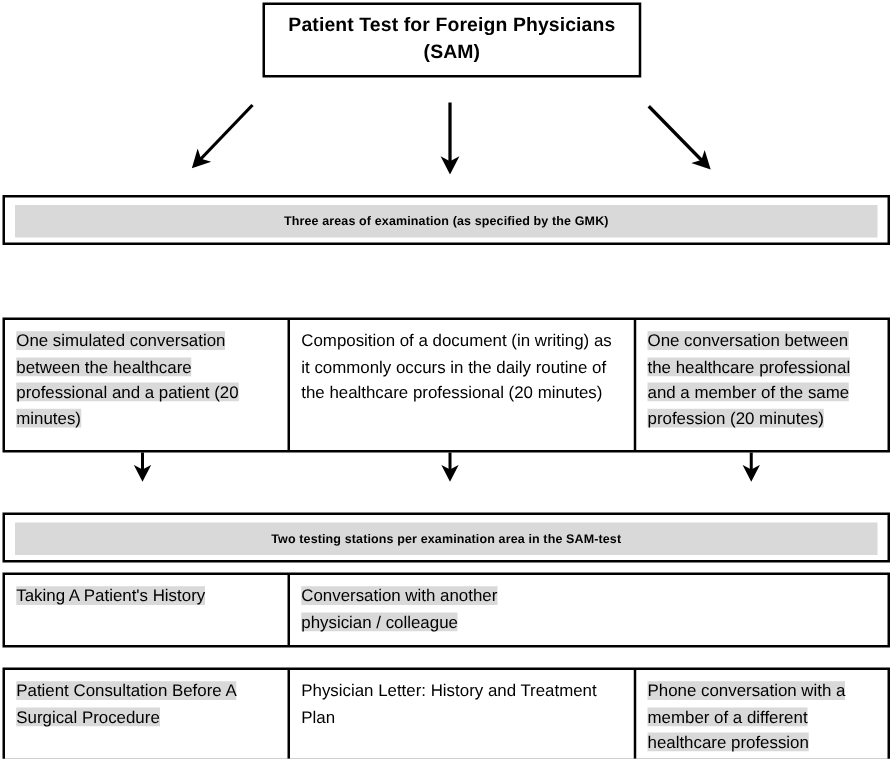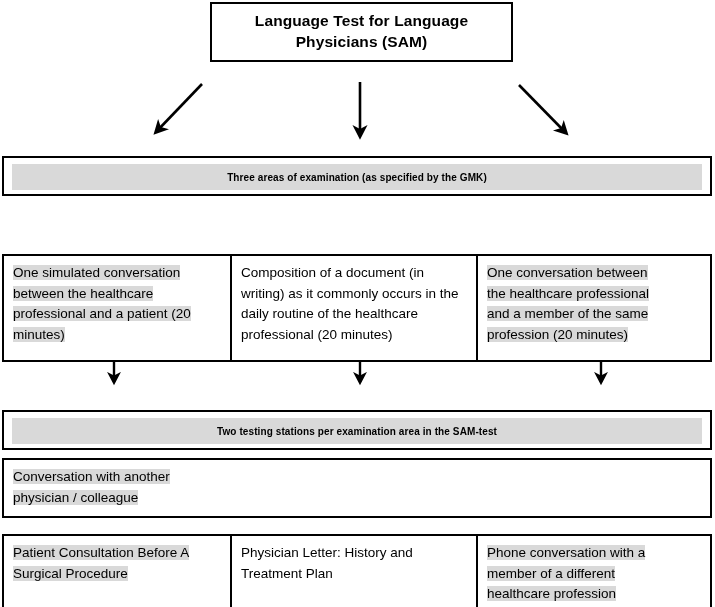--- a/index.html
+++ b/index.html
@@ -86,21 +86,21 @@
     box-sizing: border-box;
     background: #ffffff;
     display: flex;
   }
   .cell {
     box-sizing: border-box;
     padding: 7px 8px 7px 9px;
     overflow: hidden;
   }
   .cell.c1 { width: 228px; border-right: 2px solid #000000; }
-  .cell.c2 { width: 246px; border-right: 2px solid #000000; }
+  .cell.c2 { width: 277px; border-right: 2px solid #000000; }
   .cell.c3 { width: 196px; }
 
   .cell-text {
     font-size: 13.5px;
     line-height: 1.52;
     display: inline;
     box-decoration-break: clone;
     -webkit-box-decoration-break: clone;
   }
   .cell.shaded .cell-text {
@@ -113,21 +113,21 @@
   #stations-banner{ top: 410px; height: 40px; }
   #stations-row1  { top: 458px; height: 60px; }
   #stations-row2  { top: 534px; height: 75px; }
 </style>
 </head>
 <body>
 
 <div class="canvas">
 
   <div class="title-box">
-    <div class="title-text">Language Test for Language Physicians (SAM)</div>
+    <div class="title-text">Patient Test for Foreign Physicians (SAM)</div>
   </div>
 
   <svg class="arrows" viewBox="0 0 715 607" width="715" height="607" xmlns="http://www.w3.org/2000/svg">
     <defs>
       <marker id="ah" markerWidth="7" markerHeight="7" refX="4.2" refY="3.5" orient="auto" markerUnits="strokeWidth">
         <path d="M0,0.6 L5.6,3.5 L0,6.4 L1.5,3.5 Z" fill="#000000"></path>
       </marker>
     </defs>
 
     <line x1="202" y1="84" x2="156" y2="132" stroke="#000000" stroke-width="2.6" marker-end="url(#ah)"></line>
@@ -157,20 +157,23 @@
     </div>
   </div>
 
   <div class="banner-box" id="stations-banner">
     <div class="banner-bar">
       <span>Two testing stations per examination area in the SAM-test</span>
     </div>
   </div>
 
   <div class="row-table" id="stations-row1">
+    <div class="cell c1 shaded">
+      <span class="cell-text">Taking A Patient's History</span>
+    </div>
     <div class="cell c3 shaded">
       <span class="cell-text">Conversation with another physician / colleague</span>
     </div>
   </div>
 
   <div class="row-table" id="stations-row2">
     <div class="cell c1 shaded">
       <span class="cell-text">Patient Consultation Before A Surgical Procedure</span>
     </div>
     <div class="cell c2">

